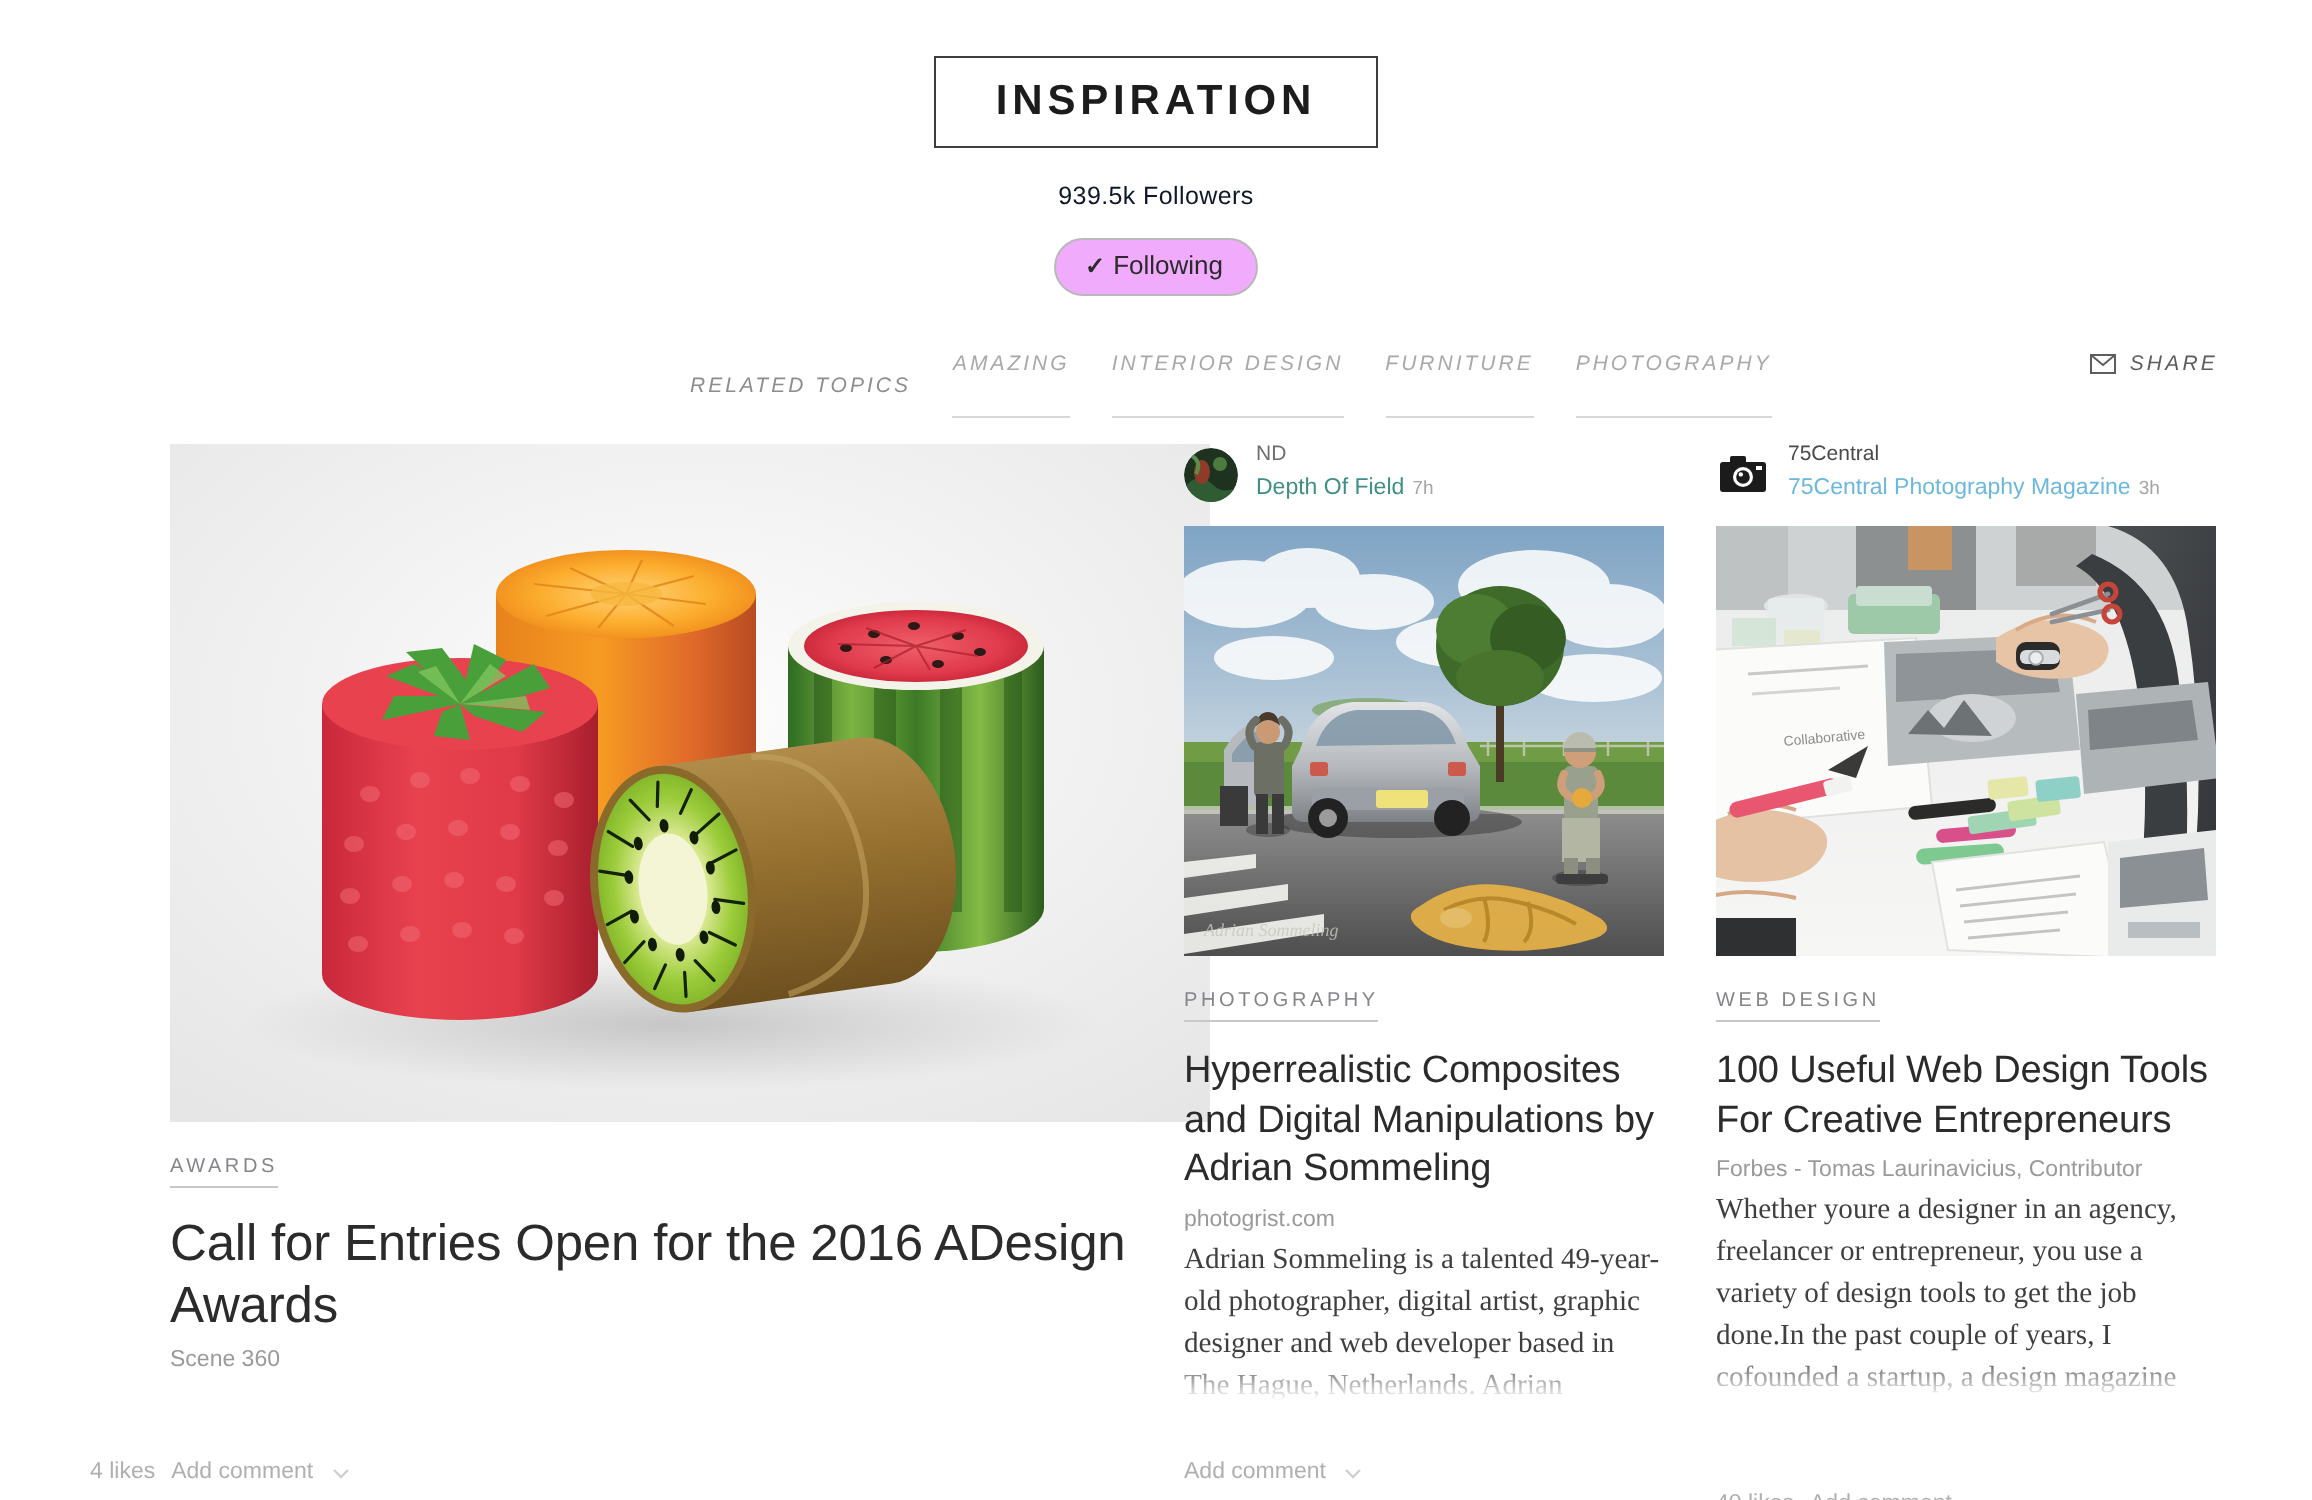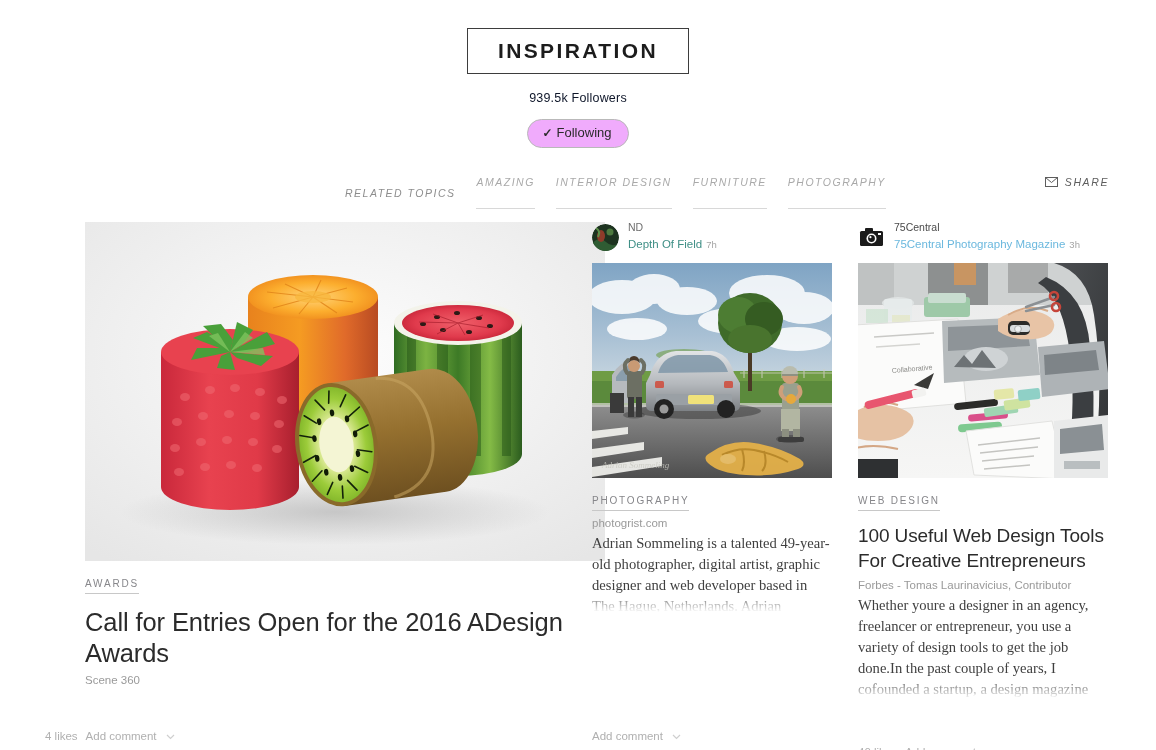--- a/index.html
+++ b/index.html
@@ -554,20 +554,21 @@
             <path d="M150 186 q4 14 0 22" fill="none" stroke="#c08c26" stroke-width="2"></path>
             <path d="M172 188 q4 14 -2 20" fill="none" stroke="#c08c26" stroke-width="2"></path>
             <ellipse cx="136" cy="196" rx="8" ry="5" fill="#f0c46a"></ellipse>
           </g>
 
           <text x="10" y="205" font-family="Liberation Serif, serif" font-size="9" font-style="italic" fill="#c8c8c0" opacity=".8">Adrian Sommeling</text>
         </svg>
       </div>
 
       <span class="cat-label">PHOTOGRAPHY</span>
+      <div class="card-title">Hyperrealistic Composites and Digital Manipulations by Adrian Sommeling</div>
       <div class="card-source">photogrist.com</div>
       <div class="card-body clip-fade clip-b">Adrian Sommeling is a talented 49-year-old photographer, digital artist, graphic designer and web developer based in The Hague, Netherlands. Adrian</div>
     </div>
 
     <div class="card card-c">
       <div class="author-row">
         <div class="avatar square">
           <svg width="27" height="27" viewBox="0 0 27 27">
             <rect width="27" height="27" fill="#ffffff"></rect>
             <rect x="2" y="7" width="23" height="15" rx="1.5" fill="#1b1b1b"></rect>

